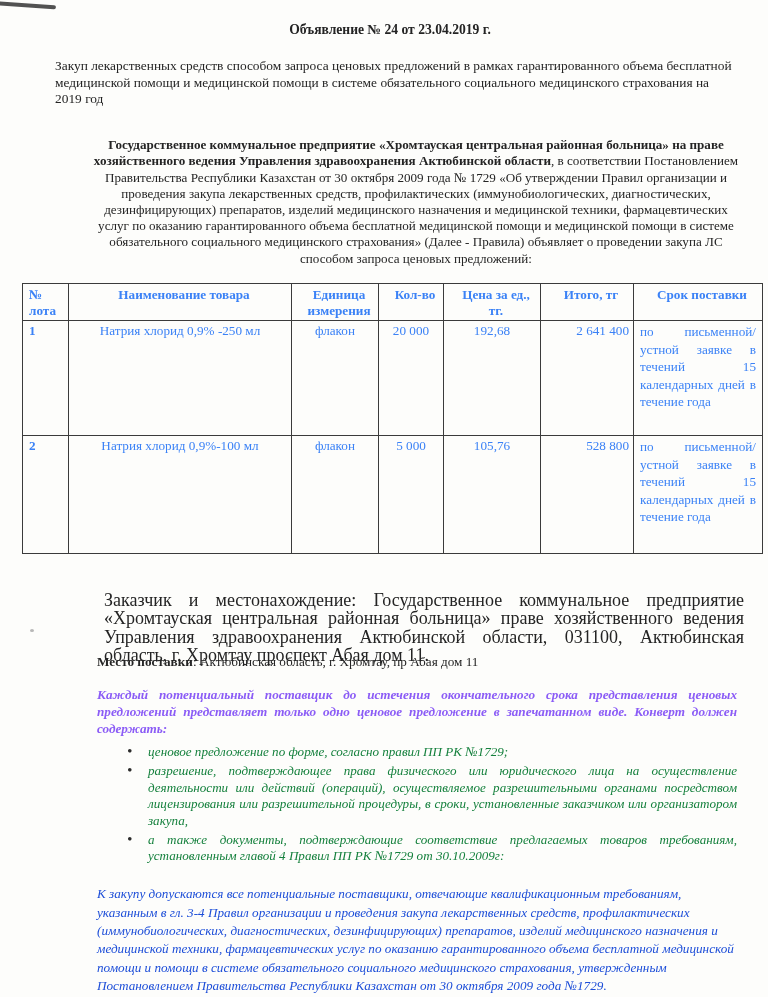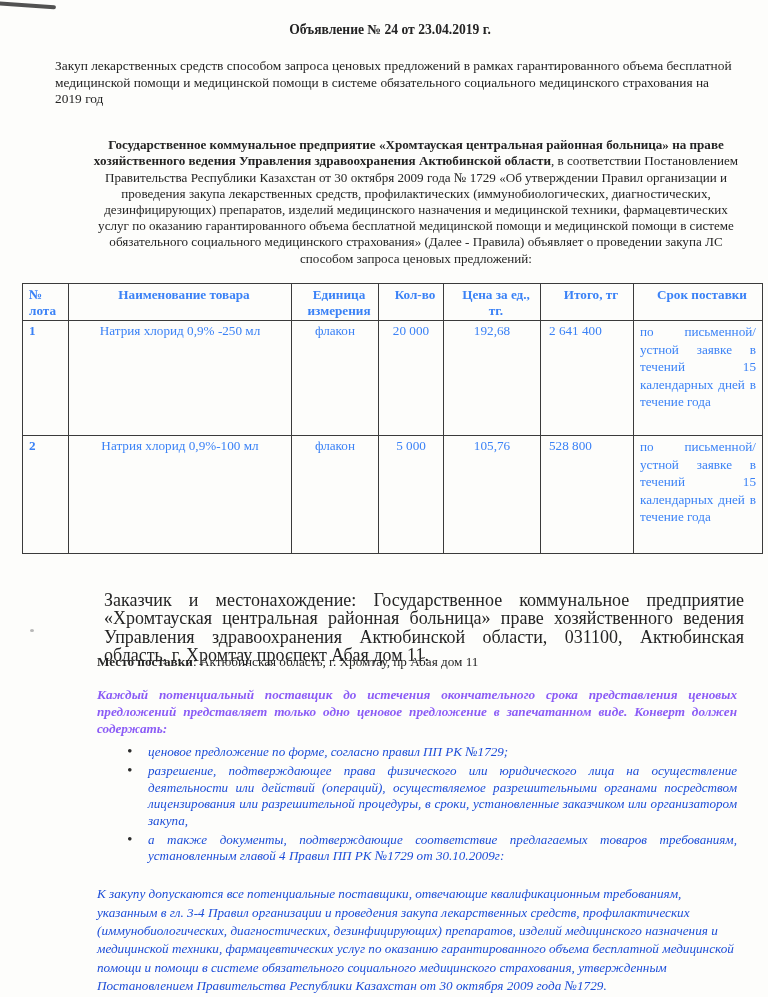--- a/index.html
+++ b/index.html
@@ -44,41 +44,41 @@
     font-weight:bold;text-align:center;height:30px;line-height:15.5px;padding-top:3px;padding-left:12px;
   }
   table.lots thead th:first-child{text-align:left;padding-left:6px;}
   table.lots tbody tr:nth-child(1) td{height:110px;}
   table.lots tbody tr:nth-child(2) td{height:113px;}
   table.lots tbody td:nth-child(1){text-align:left;font-weight:bold;padding-left:6px;}
   table.lots tbody td:nth-child(2),
   table.lots tbody td:nth-child(3),
   table.lots tbody td:nth-child(4),
   table.lots tbody td:nth-child(5){text-align:center;}
-  table.lots tbody td:nth-child(6){text-align:left;padding-left:8px;}
+  table.lots tbody td:nth-child(6){text-align:right;padding-left:2px;}
   table.lots tbody td:nth-child(7){
     text-align:justify;line-height:17.6px;padding:2px 6px 2px 6px;
   }
   .customer{
     position:absolute;top:573px;left:104px;width:640px;
     text-align:justify;font-size:18px;line-height:18.4px;
   }
   .place{
     position:absolute;top:641px;left:97px;width:640px;font-size:13.2px;
   }
   .place b{font-weight:bold;}
   .envelope{
     position:absolute;top:674px;left:97px;width:640px;
     text-align:justify;font-size:13.2px;line-height:16.9px;
     font-style:italic;font-weight:bold;color:#8b5cf6;
   }
   ul.envelope-list{
     position:absolute;top:744px;left:125px;width:612px;
     margin:0;padding:0;list-style:none;
-    font-style:italic;font-size:13.1px;line-height:16.4px;color:#1d4ed8;
+    font-style:italic;font-size:13.1px;line-height:16.4px;color:#15803d;
   }
   ul.envelope-list li{
     position:relative;padding-left:23px;margin-bottom:3px;text-align:justify;
   }
   ul.envelope-list li::before{
     content:"\2022";position:absolute;left:2px;top:-1px;font-size:15px;color:#2b2b2b;
   }
   .qualification{
     position:absolute;top:872px;left:97px;width:648px;
     text-align:left;font-style:italic;font-size:13.2px;line-height:18.4px;color:#1d4ed8;

